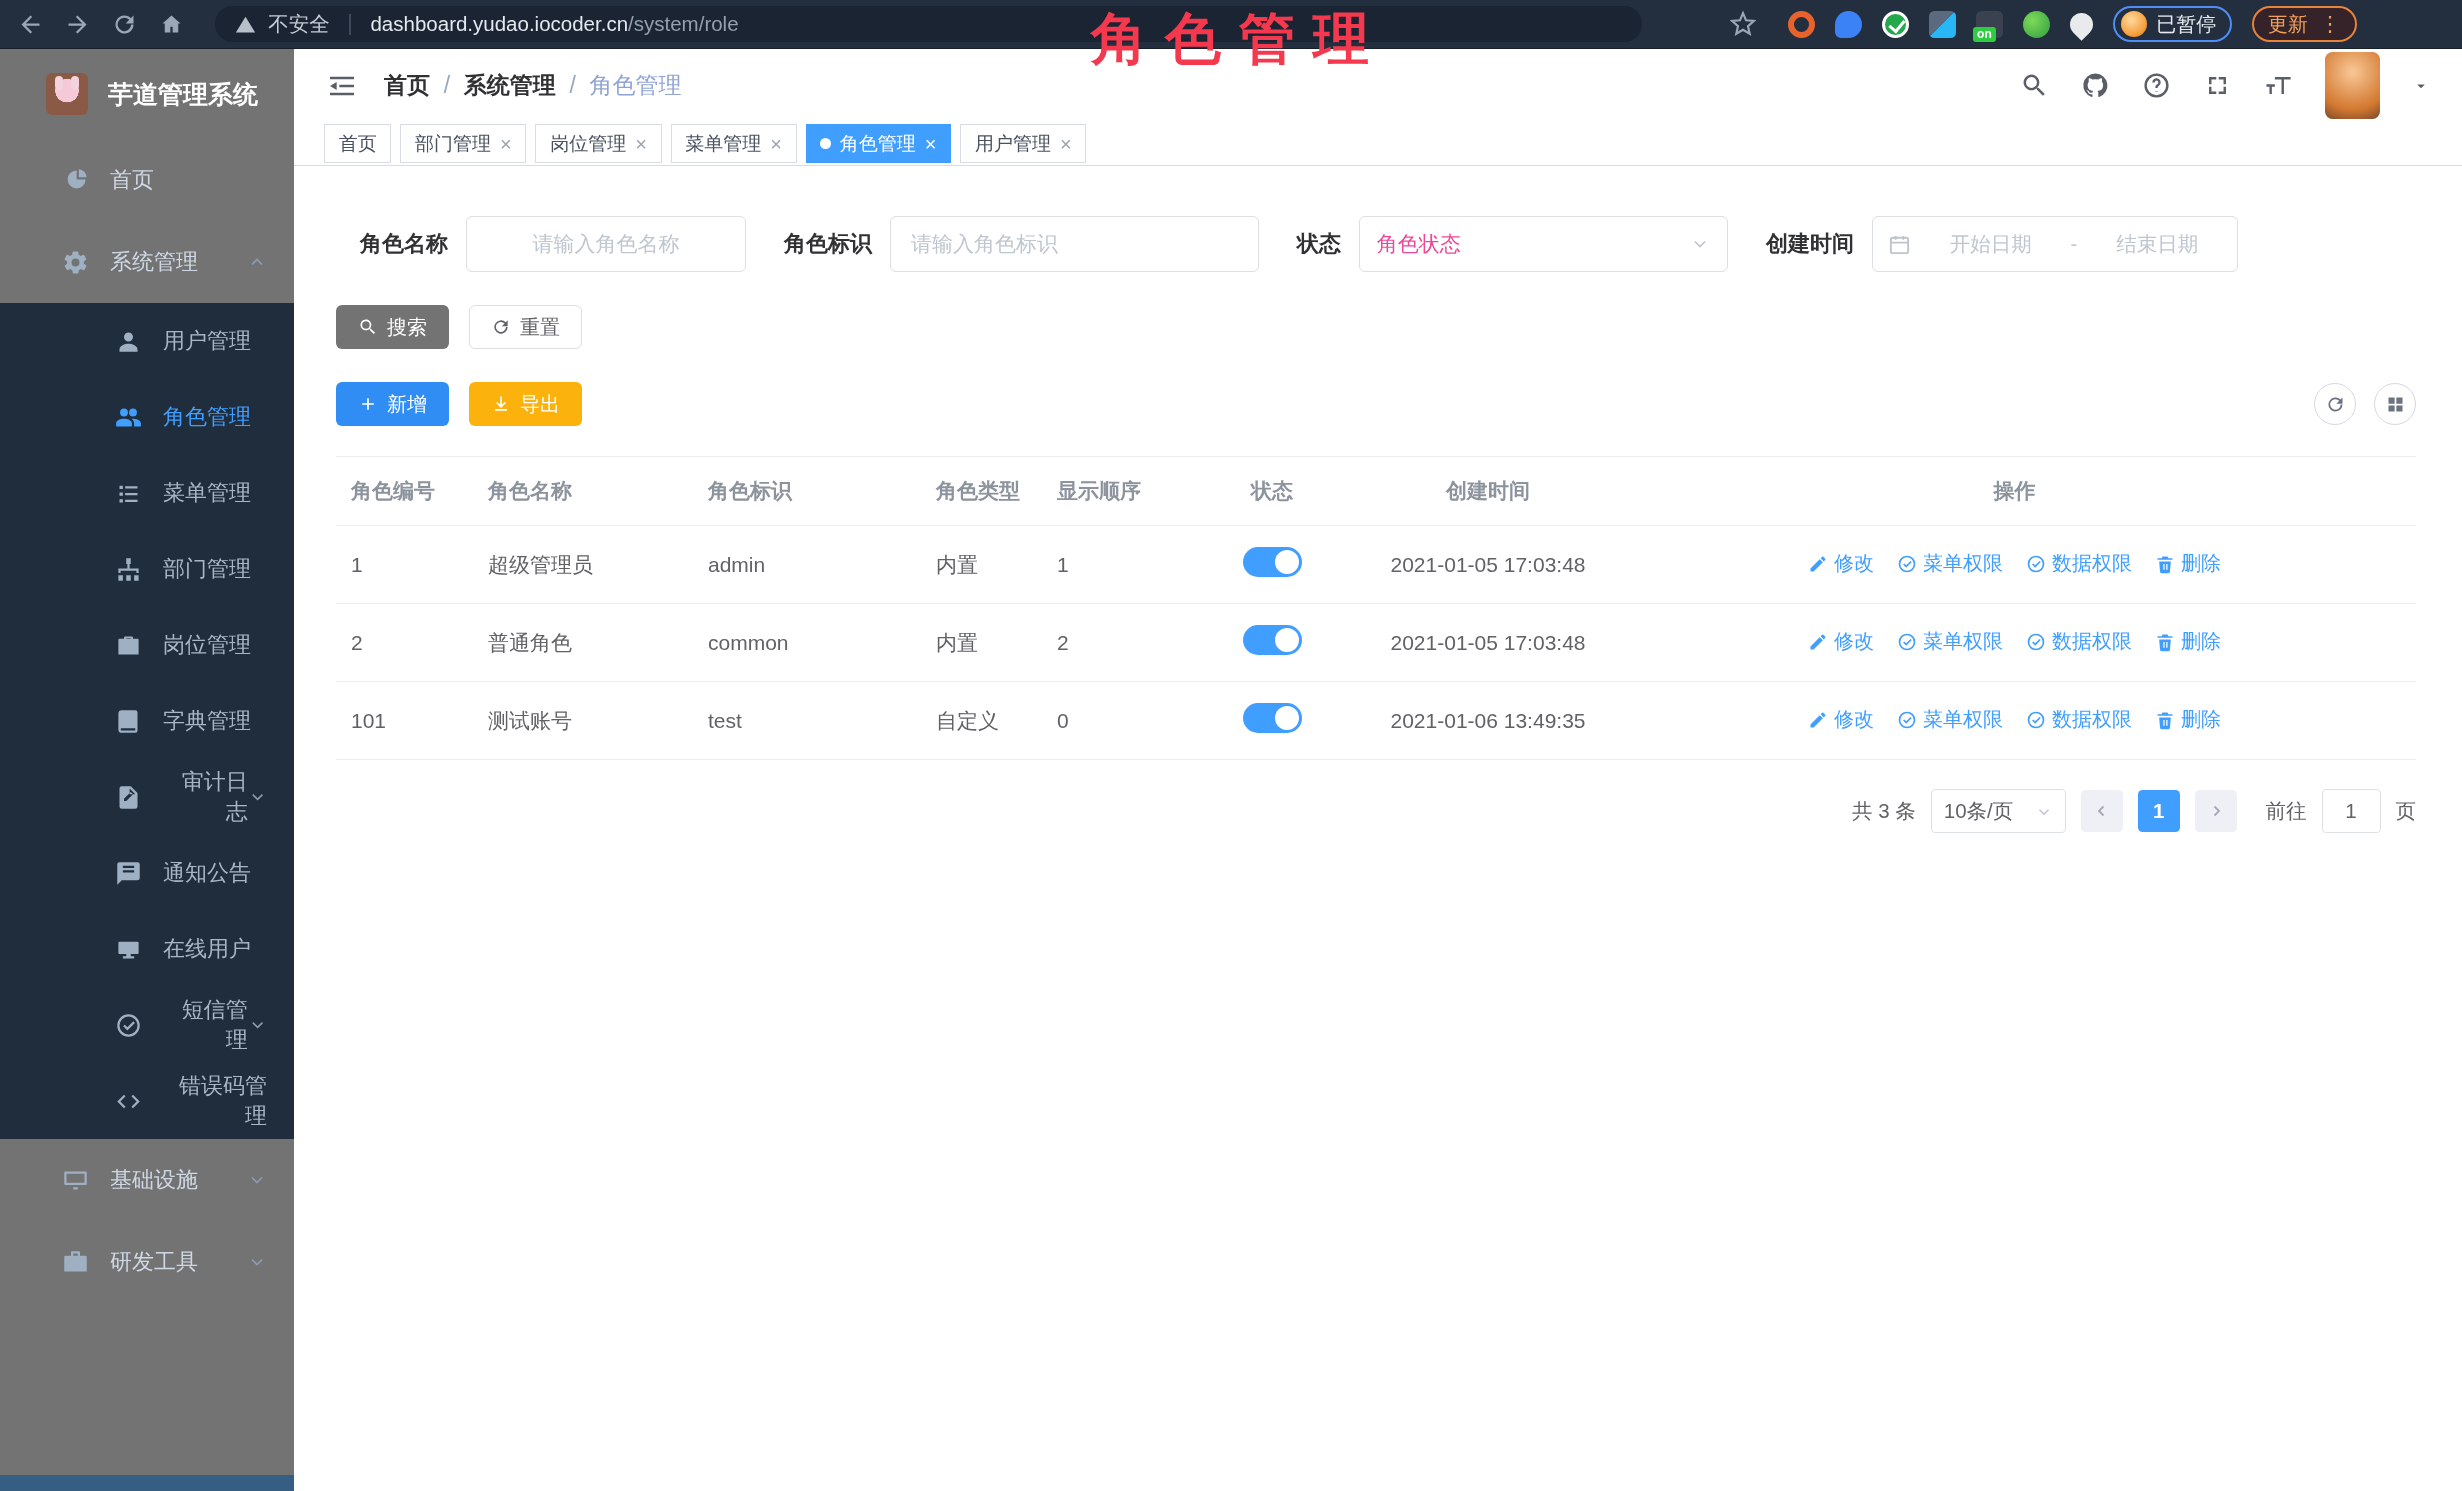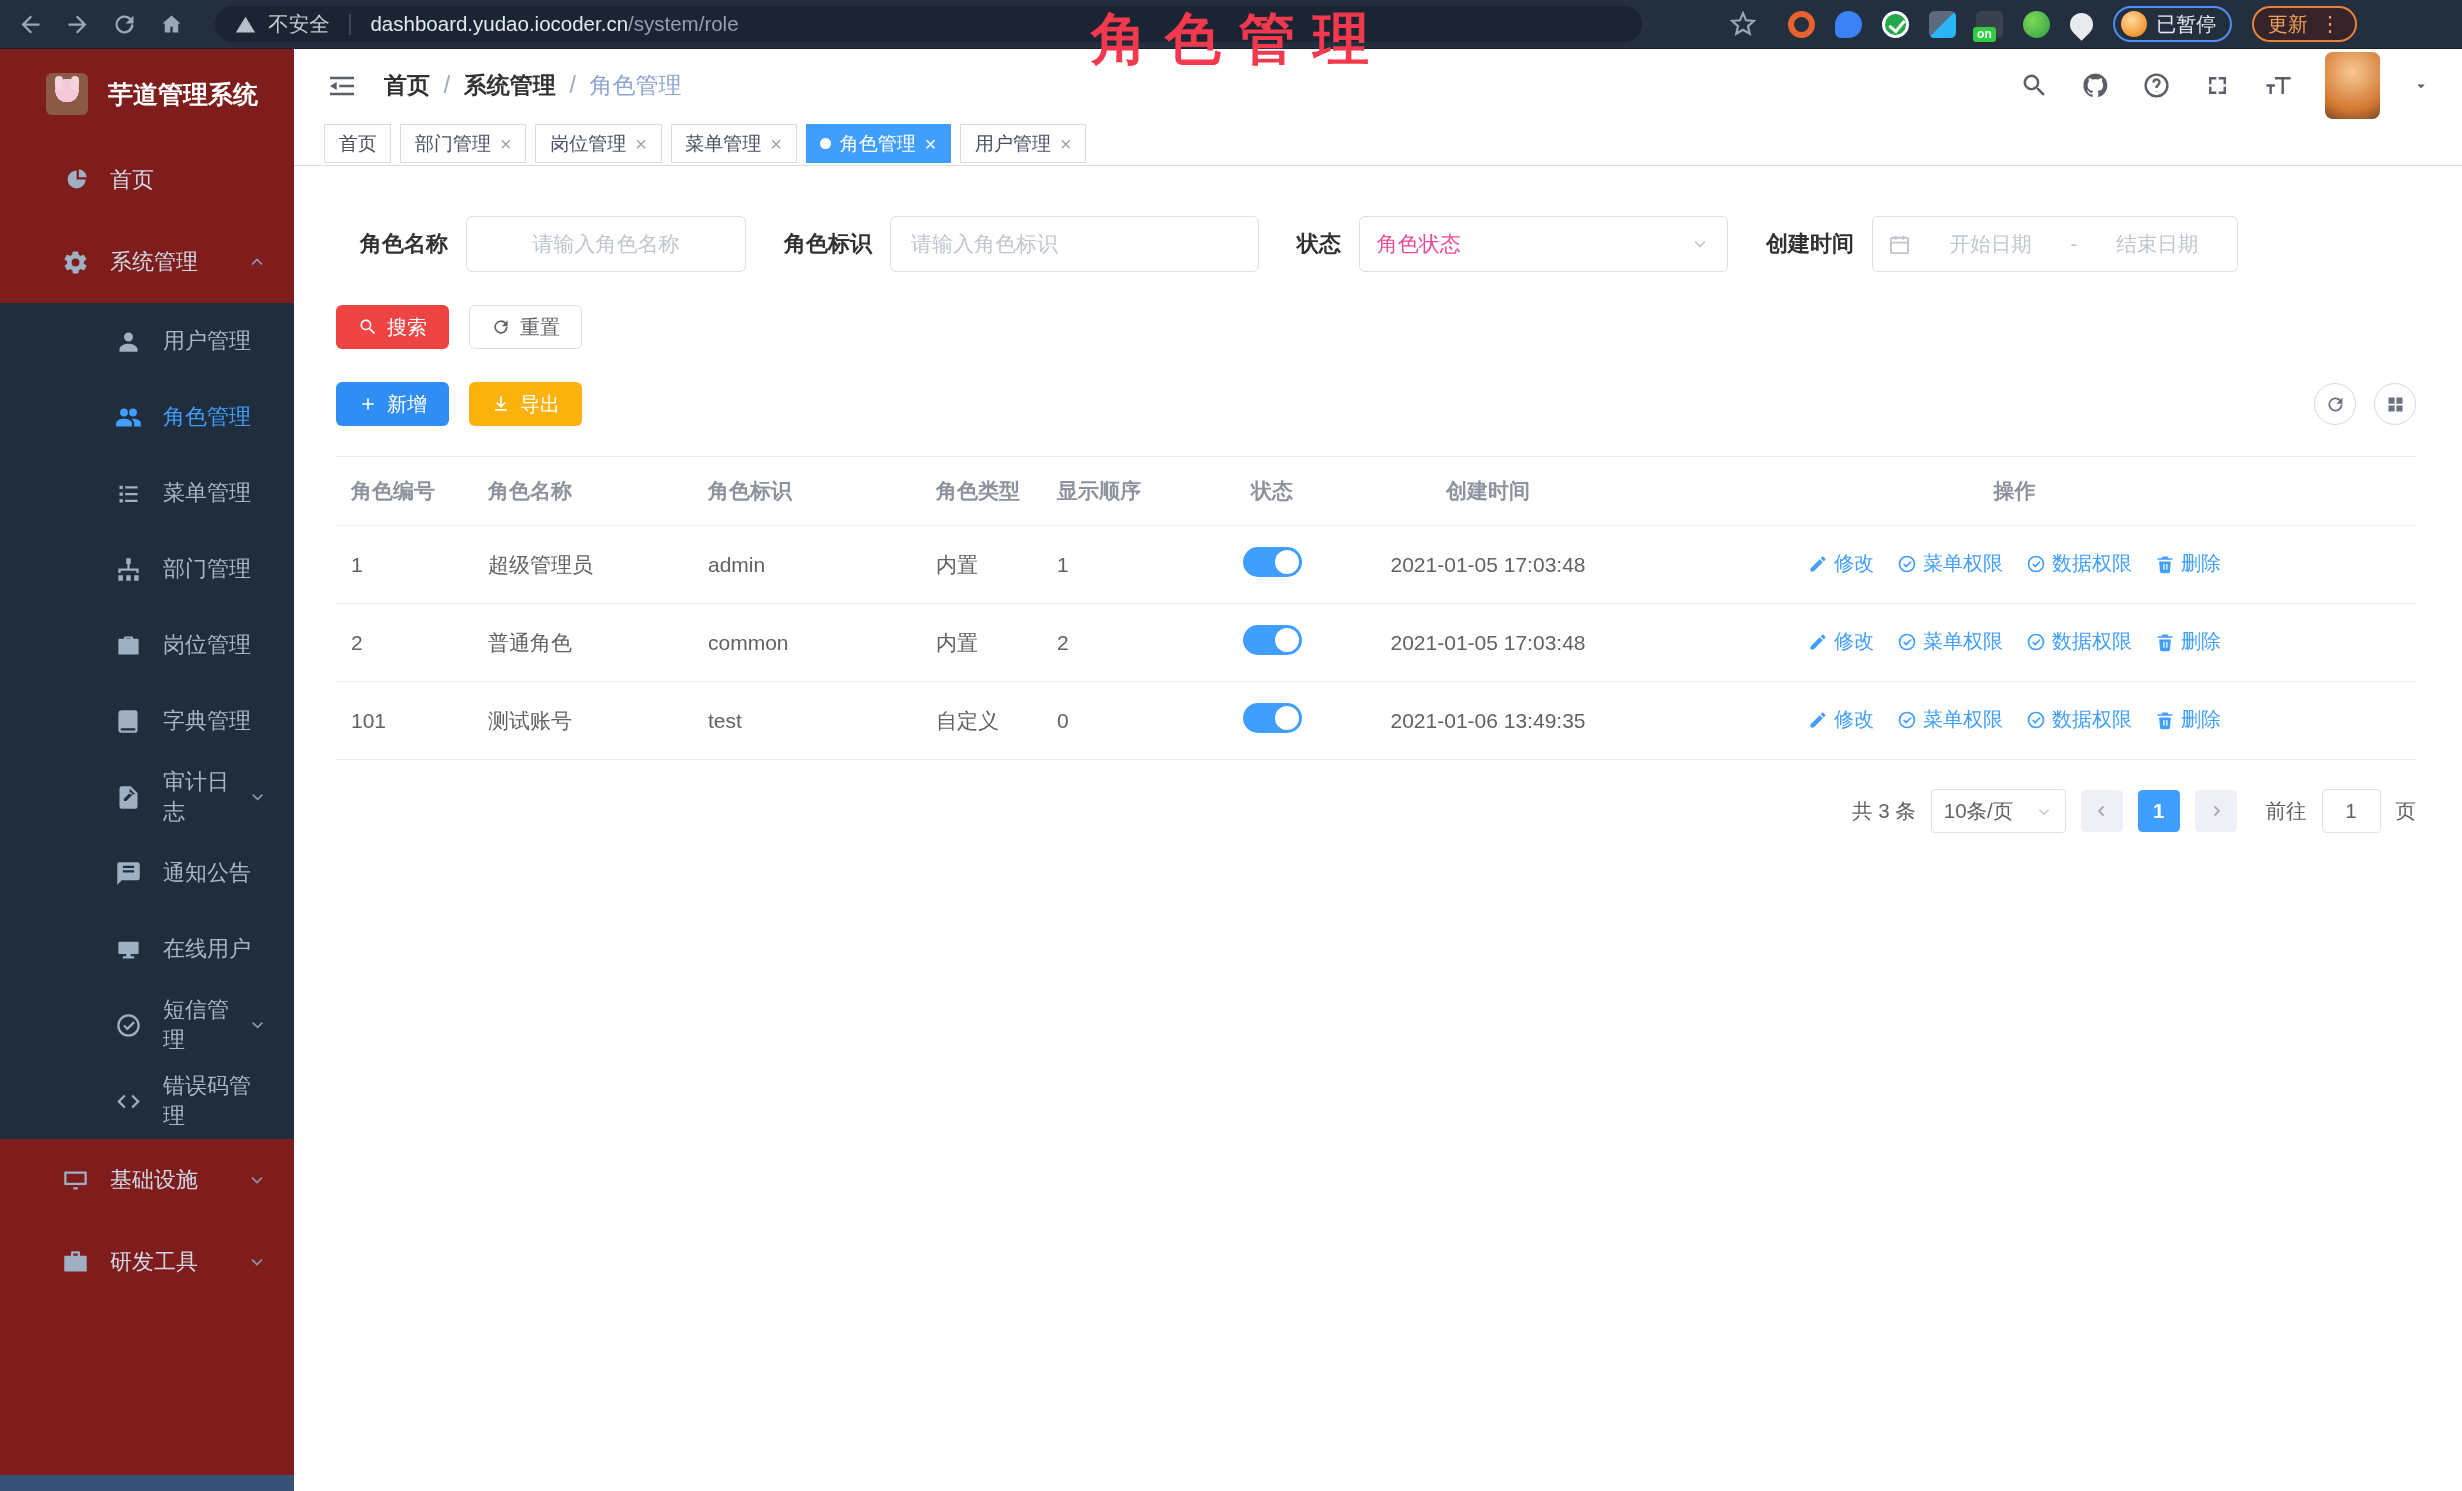--- a/index.html
+++ b/index.html
@@ -41,21 +41,21 @@
   .chip .ctext { color:#e6ebf1; font-size:20px; }
   .chip.update { border:2.3px solid #e8833a; background:#352329; gap:12px; }
   .chip.update .ctext { color:#f0a05a; }
   .chip.update .dots { color:#f0a05a; font-size:21px; letter-spacing:0.8px; }
 
   
   .annotation { position:absolute; left:1091px; top:1.5px; font-size:56px; font-weight:700;
                 color:#f4394f; letter-spacing:18px; z-index:60; white-space:nowrap; }
 
   
-  .sidebar { position:absolute; left:0; top:49px; width:294px; bottom:0; background:#7f1d1d; overflow:hidden; }
+  .sidebar { position:absolute; left:0; top:49px; width:294px; bottom:0; background:#737373; overflow:hidden;text-align:right; }
   .logo-row { height:90px; display:flex; align-items:center; gap:20px; padding-left:46px; }
   .logo-img { width:42px; height:42px; border-radius:6px; flex:0 0 auto;
         background:radial-gradient(circle at 50% 42%,#f6c9d8 0 36%,#8a5a46 37% 100%); position:relative; }
   .logo-img::before { content:""; position:absolute; left:9px; top:3px; width:7.6px; height:13.7px;
         background:#f2d3de; border-radius:4.6px; }
   .logo-img::after { content:""; position:absolute; right:9px; top:3px; width:7.6px; height:13.7px;
         background:#f2d3de; border-radius:4.6px; }
   .logo-title { color:#fff; font-size:25px; font-weight:600; }
   .menu { display:flex; flex-direction:column; }
   .menu-item { display:flex; align-items:center; height:76px; padding:0 27px 0 62px;
@@ -111,21 +111,21 @@
             display:flex; align-items:center; padding:0 15px; gap:15px; color:#bfc6cf; font-size:20.5px; }
   .f-date .cal { width:23px; height:23px; color:#c0c4cc; flex:0 0 auto; }
   .f-date .cal svg { width:100%; height:100%; }
   .f-date .dsep { color:#bfc6cf; }
   .f-date .dtx { flex:1; text-align:center; }
 
   .btn-row { display:flex; align-items:center; gap:20px; margin-top:33px; }
   .btn { display:inline-flex; align-items:center; gap:9px; height:44px; padding:0 21px;
          border-radius:6px; font-size:20px; cursor:pointer; border:1.5px solid transparent; }
   .btn svg { width:20px; height:20px; }
-  .btn.search { background:#ef4444; color:#fff; }
+  .btn.search { background:#737373; color:#fff; }
   .btn.reset { background:#fff; color:#606266; border-color:#dcdfe6; }
   .btn.add { background:#2f8df4; color:#fff; }
   .btn.export { background:#fbb20d; color:#fff; }
   .round-btns { margin-left:auto; display:flex; gap:18px; }
   .rbtn { width:42px; height:42px; border-radius:50%; border:1.5px solid #d5d9e0; background:#fff;
           color:#6b7280; display:flex; align-items:center; justify-content:center; cursor:pointer; }
   .rbtn svg { width:21px; height:21px; }
 
   
   table.grid { margin-top:30px; width:100%; border-collapse:collapse; border-top:0.8px solid #ebeef5; }

